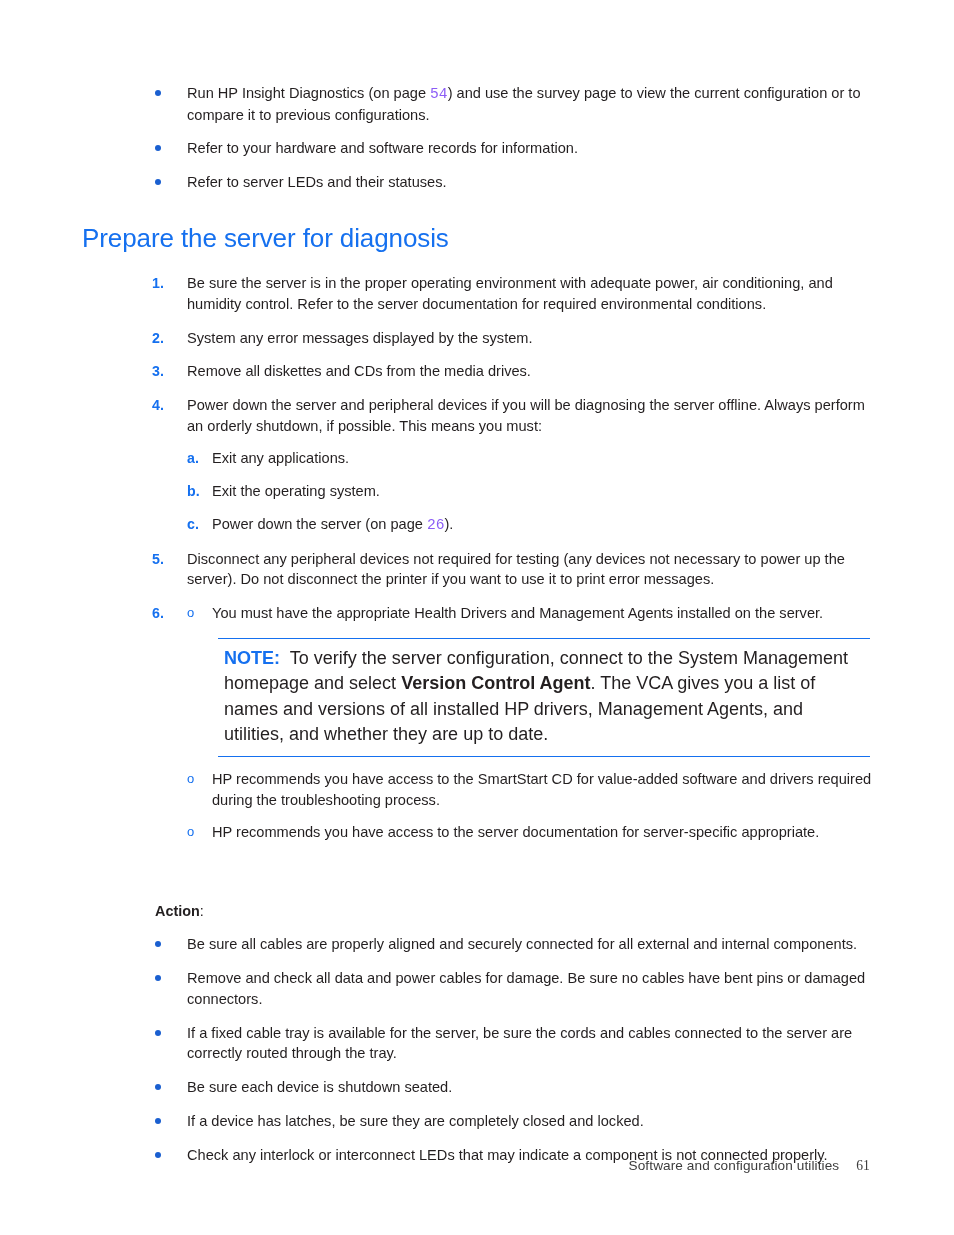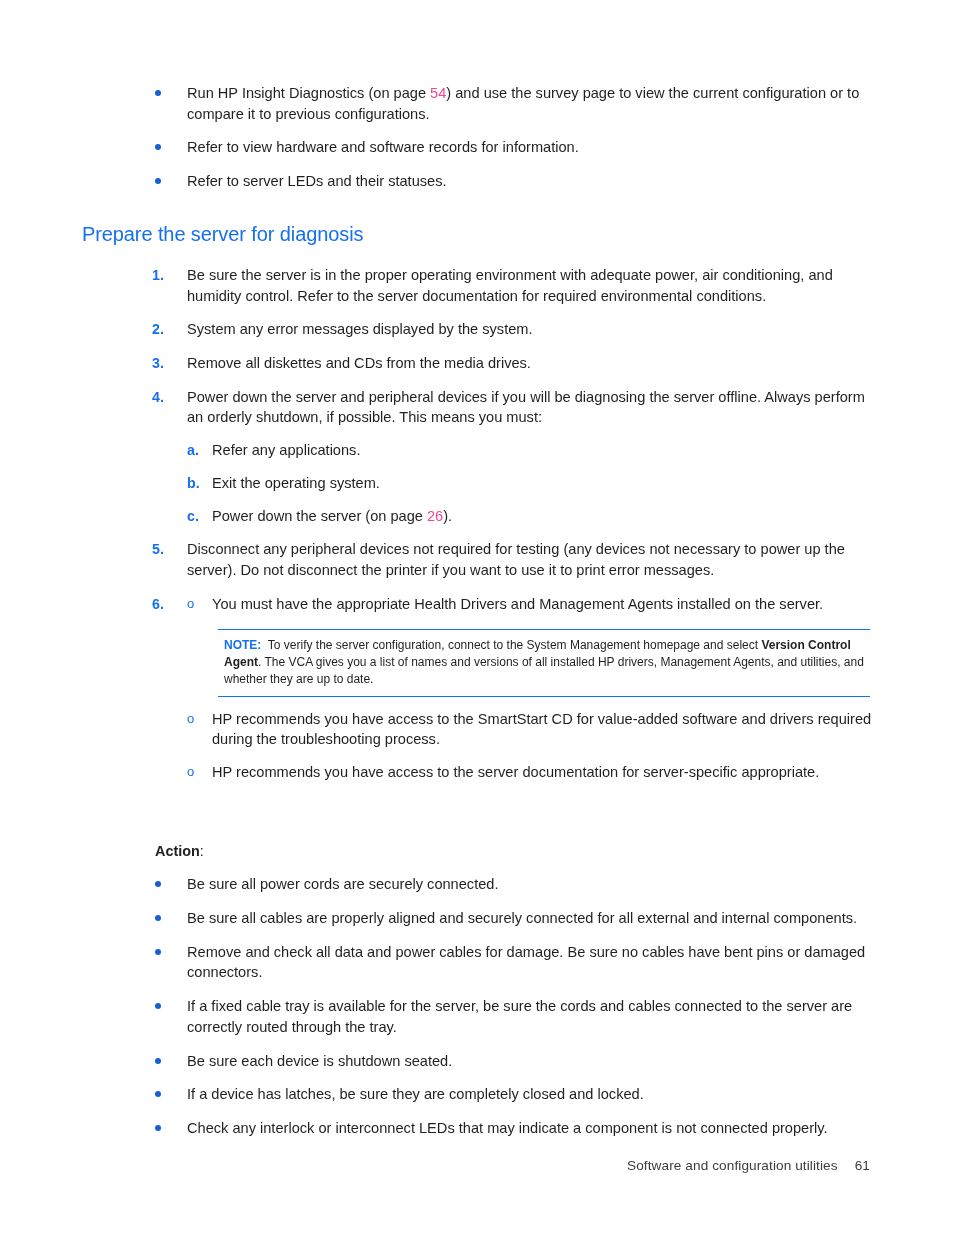--- a/index.html
+++ b/index.html
@@ -36,21 +36,21 @@
     color: #1570ef;
     font-size: 27px;
     font-weight: 400;
     letter-spacing: -0.2px;
     line-height: 1.15;
     margin: 0;
     padding: 0;
   }
   .h2 {
     color: #1570ef;
-    font-size: 20px;
+    font-size: 26px;
     font-weight: 400;
     letter-spacing: -0.1px;
     line-height: 1.2;
     margin: 0;
     padding: 0;
   }
 
   
   .row {
     position: relative;
@@ -132,39 +132,40 @@
   .note-box {
     margin-top: 14px;
     margin-left: 136px;
     width: 652px;
     border-top: 1.3px solid #1570ef;
     border-bottom: 1.3px solid #1570ef;
     padding: 7px 0 8px 0;
     box-sizing: border-box;
   }
   .note-box .note-text {
-    font-size: 12px;
+    font-size: 18px;
     line-height: 1.42;
     color: #231f20;
     padding-left: 6px;
     padding-right: 4px;
   }
   .note-label {
     color: #1570ef;
     font-weight: bold;
   }
   .strong {
     font-weight: bold;
     color: #231f20;
   }
 
   
   .xref {
-    color: #ec4899;
+    color: #8b5cf6;
     text-decoration: none;
+    font-family: Liberation Mono, monospace;
   }
 
   
   .action-label {
     margin-top: 22px;
     padding-left: 73px;
     font-size: 14.4px;
     line-height: 1.42;
   }
   .action-label b { font-weight: bold; }
@@ -181,38 +182,39 @@
     right: 84px;
     top: 1158px;
     text-align: right;
     font-size: 13.6px;
     color: #3d3d3d;
     letter-spacing: 0.1px;
   }
   .footer .pageno {
     display: inline-block;
     margin-left: 17px;
+    font-family: Liberation Serif, serif;
   }
 </style>
 </head>
 <body>
 
 <div class="page">
   <div class="content">
 
     <div>
 
       <div class="row bullet-row">
         <span class="marker"><span class="dot"></span></span>
         <span><span>Run HP Insight Diagnostics (on page </span><a href="#" class="xref">54</a><span>) and use the survey page to view the current configuration or to compare it to previous configurations.</span></span>
       </div>
 
       <div class="row bullet-row">
         <span class="marker"><span class="dot"></span></span>
-        <span>Refer to view hardware and software records for information.</span>
+        <span>Refer to your hardware and software records for information.</span>
       </div>
 
       <div class="row bullet-row">
         <span class="marker"><span class="dot"></span></span>
         <span>Refer to server LEDs and their statuses.</span>
       </div>
 
     </div>
 
     <div class="gap-h2-before"></div>
@@ -236,21 +238,21 @@
         <span>Remove all diskettes and CDs from the media drives.</span>
       </div>
 
       <div class="row num-row">
         <span class="marker">4.</span>
         <span>Power down the server and peripheral devices if you will be diagnosing the server offline. Always perform an orderly shutdown, if possible. This means you must:</span>
       </div>
 
       <div class="row alpha-row">
         <span class="marker">a.</span>
-        <span>Refer any applications.</span>
+        <span>Exit any applications.</span>
       </div>
 
       <div class="row alpha-row">
         <span class="marker">b.</span>
         <span>Exit the operating system.</span>
       </div>
 
       <div class="row alpha-row">
         <span class="marker">c.</span>
         <span><span>Power down the server (on page </span><a href="#" class="xref">26</a><span>).</span></span>
@@ -285,24 +287,20 @@
       </div>
 
     </div>
 
     <div class="gap-h1-before"></div>
 
     <div class="action-label"><b>Action</b><span>:</span></div>
 
     <div>
 
-      <div class="row bullet-row">
-        <span class="marker"><span class="dot"></span></span>
-        <span>Be sure all power cords are securely connected.</span>
-      </div>
 
       <div class="row bullet-row">
         <span class="marker"><span class="dot"></span></span>
         <span>Be sure all cables are properly aligned and securely connected for all external and internal components.</span>
       </div>
 
       <div class="row bullet-row">
         <span class="marker"><span class="dot"></span></span>
         <span>Remove and check all data and power cables for damage. Be sure no cables have bent pins or damaged connectors.</span>
       </div>

